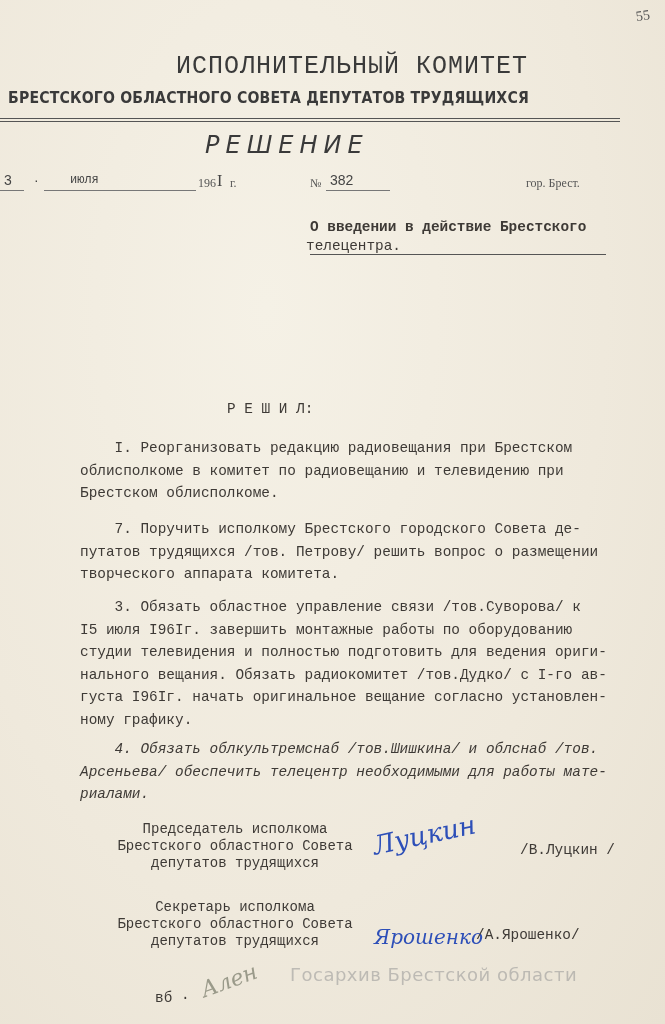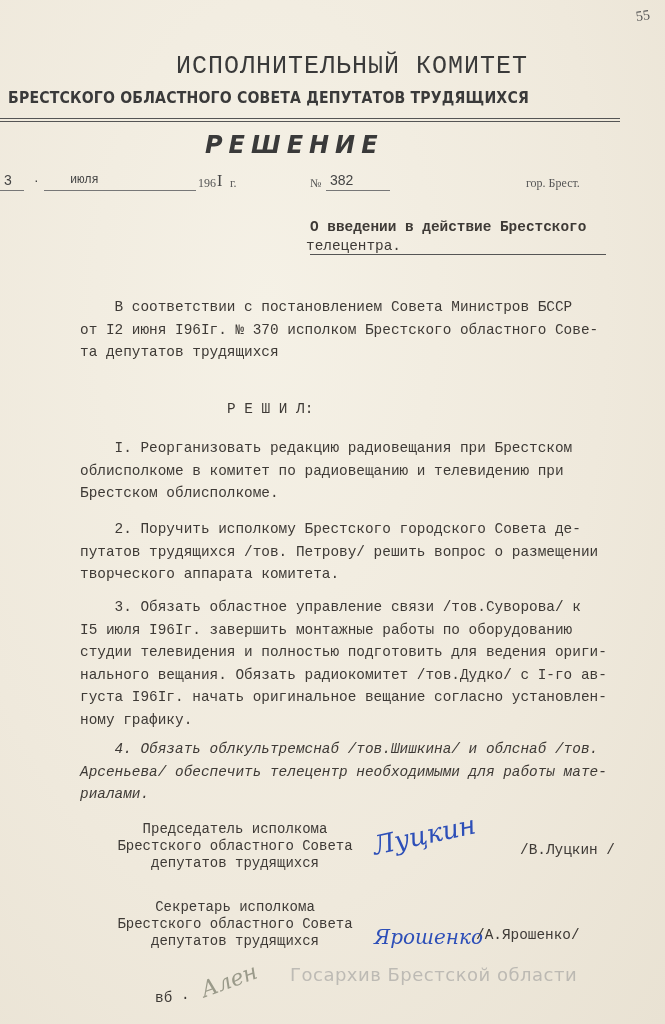--- a/index.html
+++ b/index.html
@@ -12,21 +12,21 @@
   }
   .page {
     position: absolute; inset: 0;
     background: radial-gradient(ellipse at 40% 30%, #f5f1e6 0%, #efe9dc 60%, #e9e2d3 100%);
   }
   .abs { position: absolute; white-space: pre; }
   .page-num { left: 636px; top: 8px; font-family: "Liberation Serif", serif; font-size: 14px; color: #555; transform: rotate(-8deg); }
   .hdr1 { left: 78px; top: 52px; width: 450px; font-family: Liberation Mono, monospace; font-size: 25px; letter-spacing: 1px; color: #3a3a3a; text-align: right; }
   .hdr2 { left: 8px; top: 88px; font-family: "DejaVu Sans", sans-serif; font-weight: bold; font-size: 16px; letter-spacing: 0.2px; color: #3a3a3a; transform: scaleX(0.88); transform-origin: left; }
   .rule { left: 0; width: 620px; height: 1px; background: #555; }
-  .title { left: 205px; top: 131px; font-family: "DejaVu Sans", sans-serif; font-weight: bold; font-style: italic; font-size: 24px; letter-spacing: 6px; color: #3a3a3a; }
+  .title { left: 205px; top: 131px; font-family: "DejaVu Sans", sans-serif; font-weight: normal; font-style: italic; font-size: 24px; letter-spacing: 6px; color: #3a3a3a; }
   .small-serif { font-family: "Liberation Serif", serif; font-size: 12px; color: #555; }
   .fill { font-family: "Liberation Sans", sans-serif; font-size: 14px; color: #444; }
   .tw { font-family: "Liberation Mono", monospace; font-size: 14.4px; line-height: 22.5px; color: #3e3a36; }
   .para { position: absolute; left: 80px; width: 570px; white-space: pre; }
   .sig { font-family: "Liberation Mono", monospace; font-size: 14px; line-height: 17px; color: #3e3a36; text-align: center; }
   .pen { font-family: "DejaVu Serif", serif; font-style: italic; color: #2d4fb8; }
   .watermark { left: 290px; top: 964px; font-family: "DejaVu Sans", sans-serif; font-size: 18px; letter-spacing: 0.5px; color: rgba(150,150,150,0.55); }
   .pencil { color: #9a9a8a; font-family: "DejaVu Serif", serif; font-style: italic; }
 </style>
 </head>
@@ -53,27 +53,26 @@
   <div class="abs small-serif" style="left:230px; top:176px;">г.</div>
   <div class="abs small-serif" style="left:310px; top:176px;">№</div>
   <div class="abs fill" style="left:330px; top:172px;">382</div>
   <div class="abs" style="left:326px; top:190px; width:64px; height:1px; background:#777;"></div>
   <div class="abs small-serif" style="left:526px; top:176px;">гор. Брест.</div>
 
   <div class="abs tw" style="left:310px; top:218px; line-height:19px;font-weight:bold;">О введении в действие Брестского</div>
   <div class="abs tw" style="left:306px; top:237px; line-height:19px;">телецентра.</div>
   <div class="abs" style="left:310px; top:254px; width:296px; height:1px; background:#555;"></div>
 
-  <div class="para tw" style="top:296px;"><div>    В соответствии с постановлением Совета Министров БССР</div><div>от I2 июня I96Iг. № 370 исполком Брестского областного Сове-</div><div>та депутатов трудящихся</div></div>
 
   <div class="abs tw" style="left:227px; top:398px;">Р Е Ш И Л:</div>
 
   <div class="para tw" style="top:437px;"><div>    I. Реорганизовать редакцию радиовещания при Брестском</div><div>облисполкоме в комитет по радиовещанию и телевидению при</div><div>Брестском облисполкоме.</div></div>
 
-  <div class="para tw" style="top:518px;"><div>    2. Поручить исполкому Брестского городского Совета де-</div><div>путатов трудящихся /тов. Петрову/ решить вопрос о размещении</div><div>творческого аппарата комитета.</div></div>
+  <div class="para tw" style="top:518px;"><div>    7. Поручить исполкому Брестского городского Совета де-</div><div>путатов трудящихся /тов. Петрову/ решить вопрос о размещении</div><div>творческого аппарата комитета.</div></div>
 
   <div class="para tw" style="top:596px;"><div>    3. Обязать областное управление связи /тов.Суворова/ к</div><div>I5 июля I96Iг. завершить монтажные работы по оборудованию</div><div>студии телевидения и полностью подготовить для ведения ориги-</div><div>нального вещания. Обязать радиокомитет /тов.Дудко/ с I-го ав-</div><div>густа I96Iг. начать оригинальное вещание согласно установлен-</div><div>ному графику.</div></div>
 
   <div class="para tw" style="top:738px;font-style:italic;"><div>    4. Обязать облкультремснаб /тов.Шишкина/ и облснаб /тов.</div><div>Арсеньева/ обеспечить телецентр необходимыми для работы мате-</div><div>риалами.</div></div>
 
   <div class="abs sig" style="left:100px; top:821px; width:270px;"><div>Председатель исполкома</div><div>Брестского областного Совета</div><div>депутатов трудящихся</div></div>
   <div class="abs pen" style="left:372px; top:820px; font-size:26px; transform:rotate(-12deg);">Луцкин</div>
   <div class="abs tw" style="left:520px; top:839px;">/В.Луцкин /</div>
 
   <div class="abs sig" style="left:100px; top:899px; width:270px;"><div>Секретарь исполкома</div><div>Брестского областного Совета</div><div>депутатов трудящихся</div></div>

